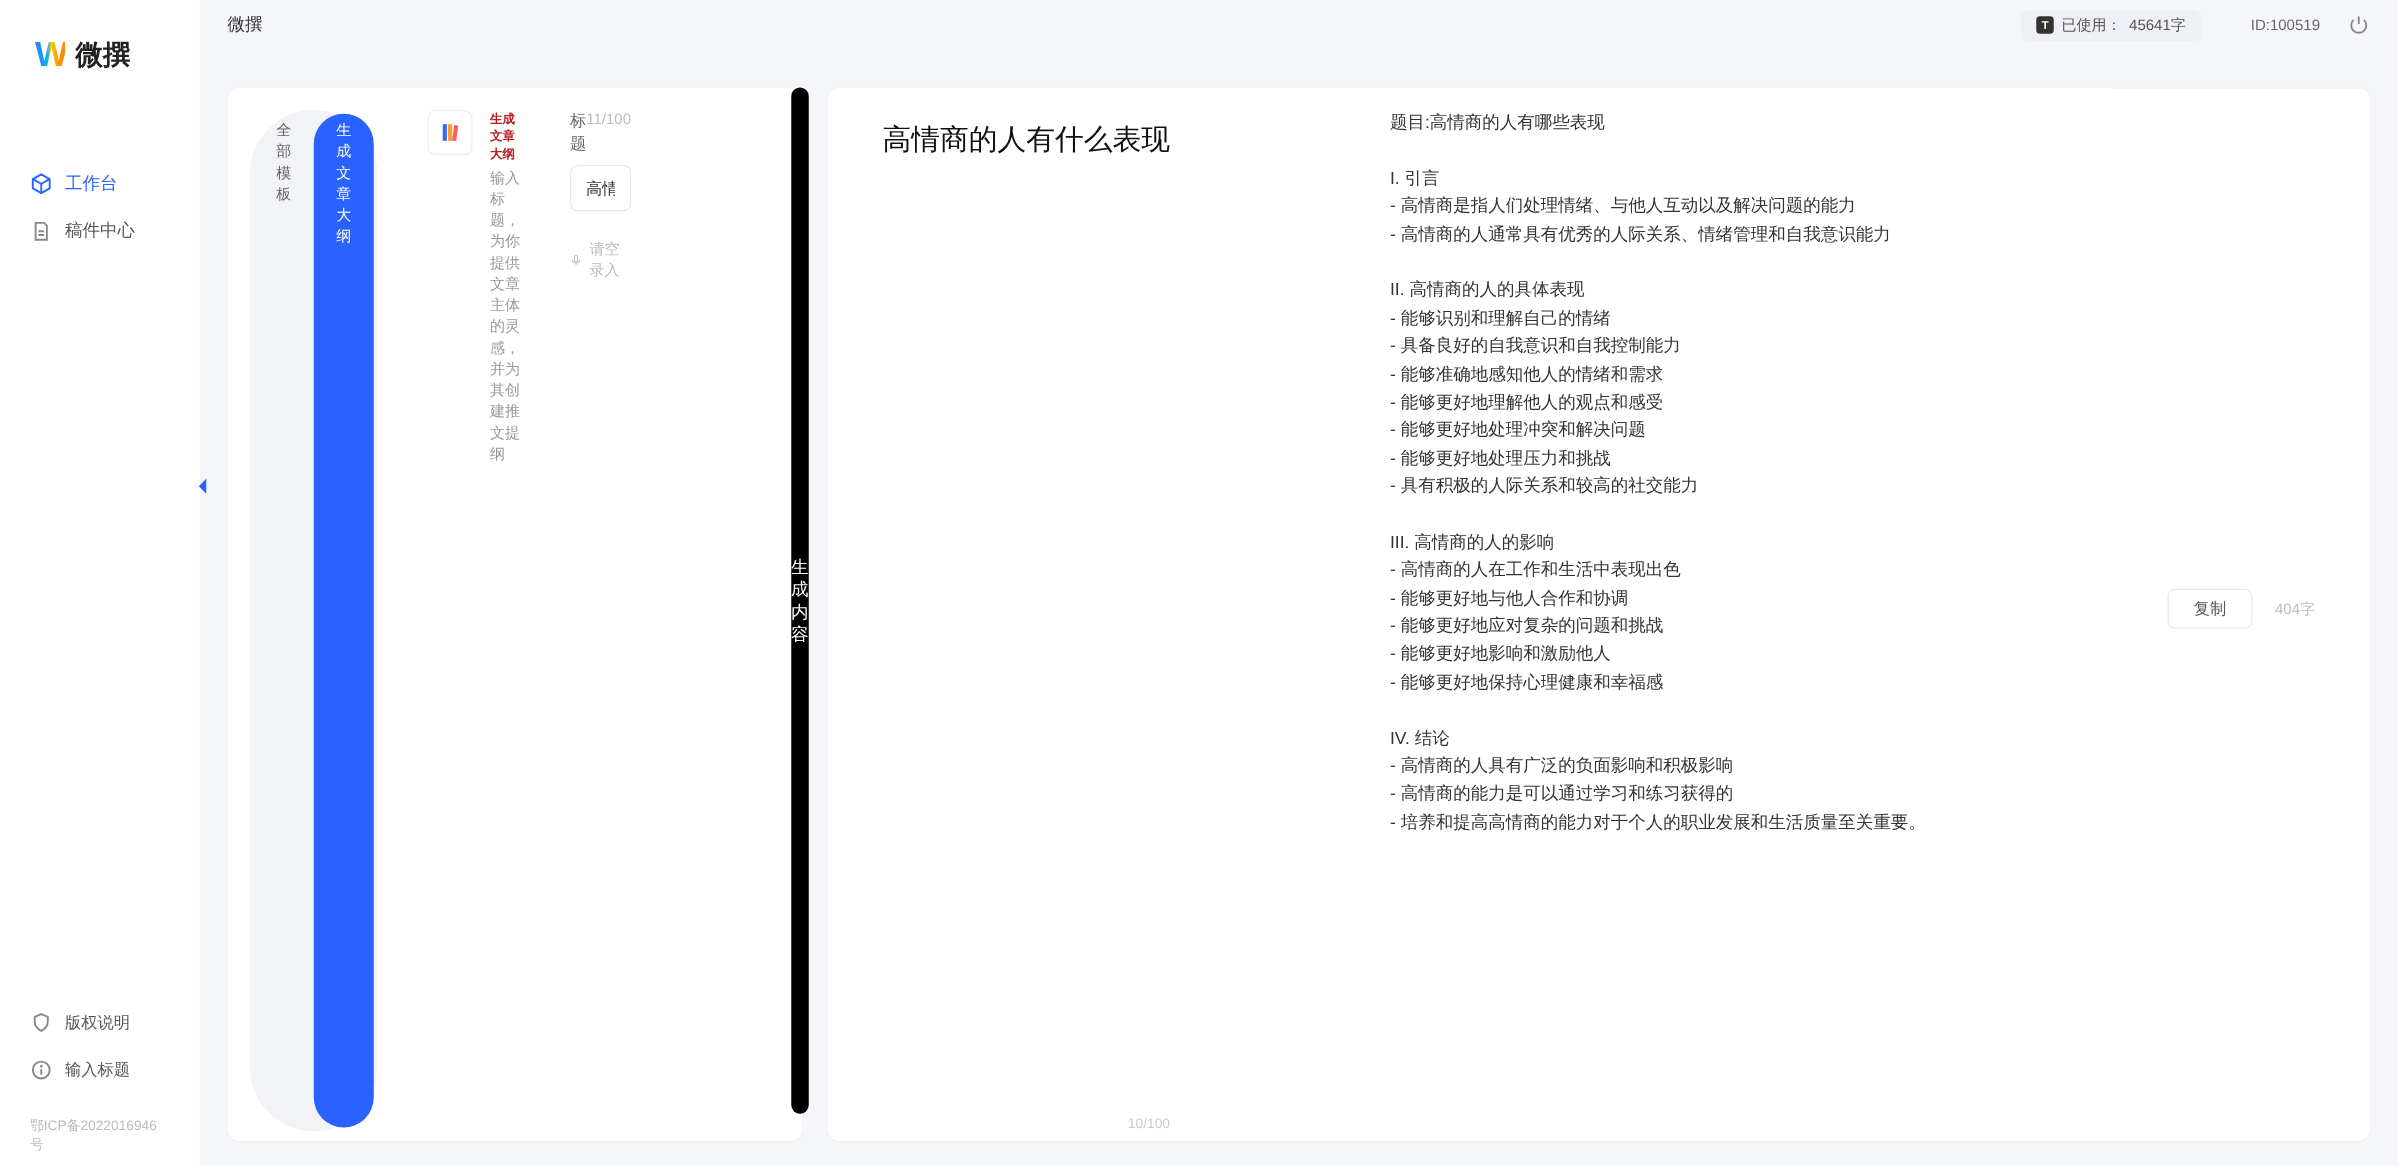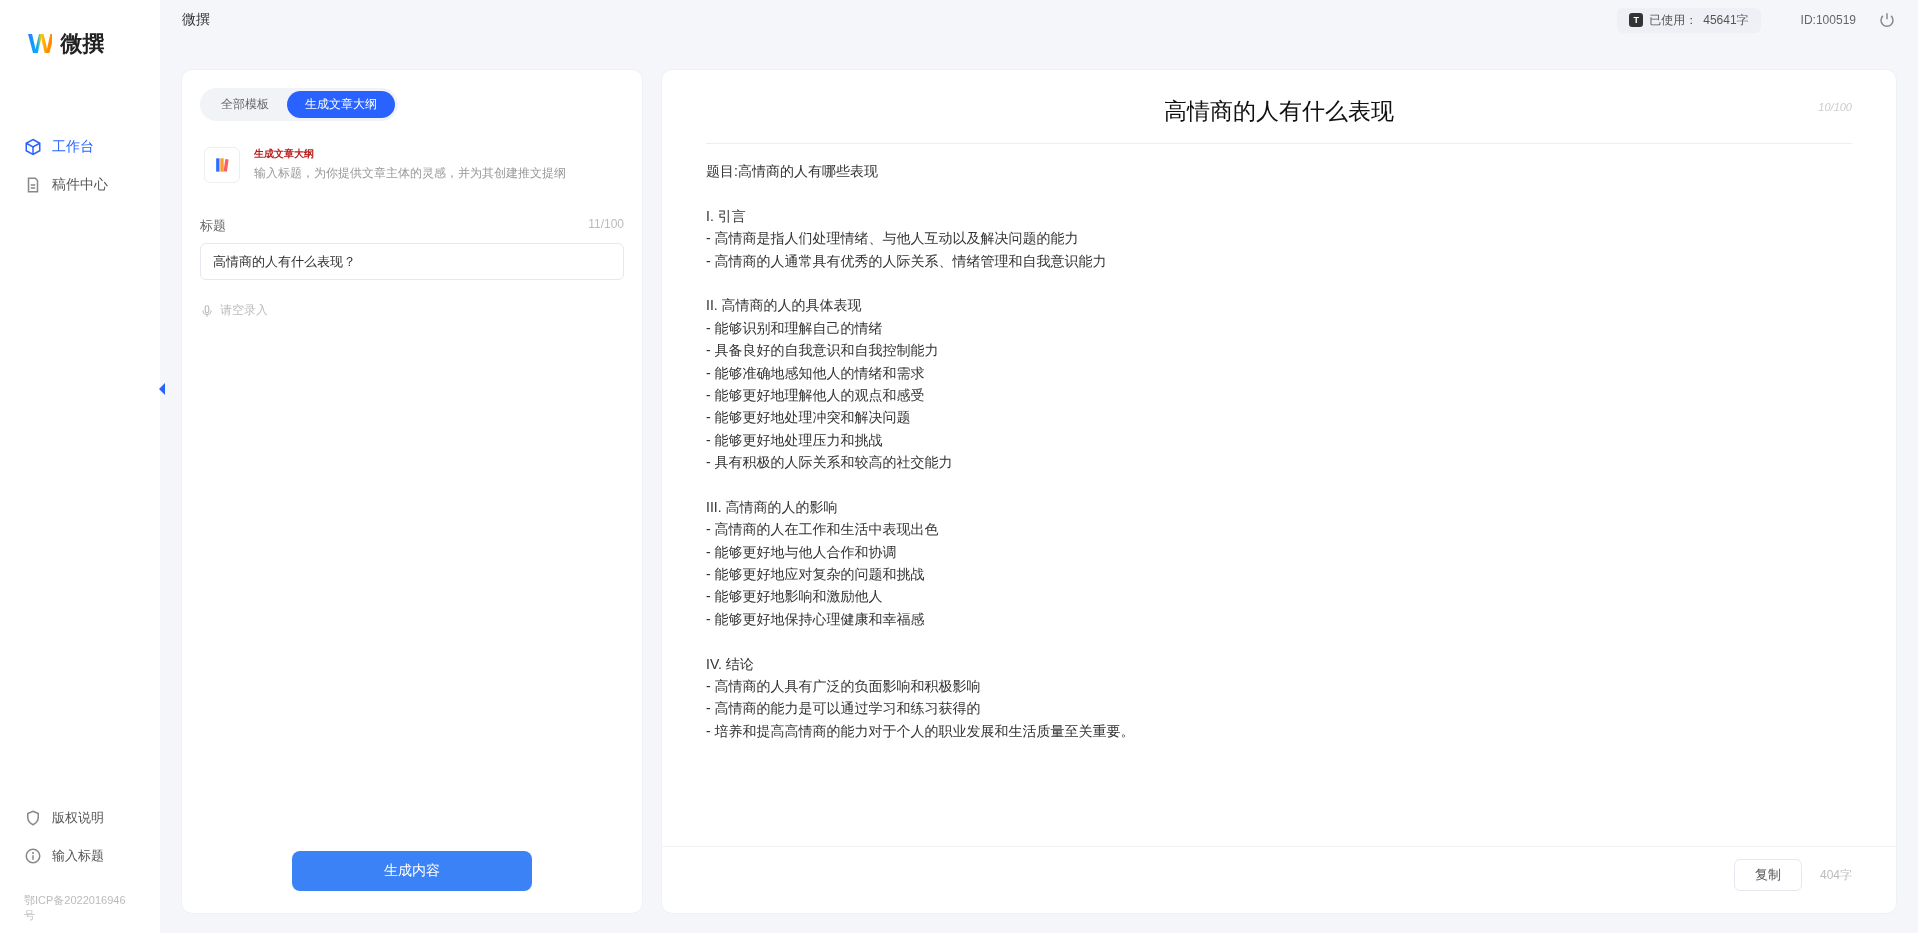--- a/index.html
+++ b/index.html
@@ -133,21 +133,21 @@
   display: flex;
   gap: 20px;
   padding: 30px 22px 20px;
   min-height: 0;
 }
 
 .panel {
   background: #fff;
   border-radius: 10px;
   display: flex;
-  flex-direction: column;
+  flex-direction: row;
   box-shadow: 0 0 0 1px rgba(0,0,0,0.02);
 }
 .panel-left { width: 460px; flex-shrink: 0; }
 .panel-right { flex: 1; }
 
 
 .seg-tabs {
   display: inline-flex;
   background: #f2f3f7;
   border-radius: 999px;
@@ -211,21 +211,21 @@
   margin-top: 22px;
   font-size: 12px;
   color: #bbb;
 }
 .voice-row svg { width: 14px; height: 14px; stroke: #bbb; }
 
 .left-spacer { flex: 1; }
 .generate-btn {
   margin: 0 110px 22px;
   padding: 11px 0;
-  background: #3b82f6;
+  background: #000000;
   color: #fff;
   border: none;
   border-radius: 8px;
   font-size: 14px;
   cursor: pointer;
 }
 
 
 .output-header {
   padding: 26px 44px 10px;
@@ -234,24 +234,23 @@
 .output-title {
   text-align: center;
   font-size: 23px;
   font-weight: 500;
   color: #111;
   font-family: "Songti SC", serif;
 }
 .output-counter {
   position: absolute;
   right: 44px;
-  bottom: 24px;
+  bottom: 8px;
   font-size: 11px;
   color: #ccc;
-  font-style: italic;
 }
 .output-divider {
   height: 1px;
   background: #eee;
   margin: 6px 44px 0;
 }
 .output-body {
   flex: 1;
   padding: 16px 44px 10px;
   font-size: 14px;

